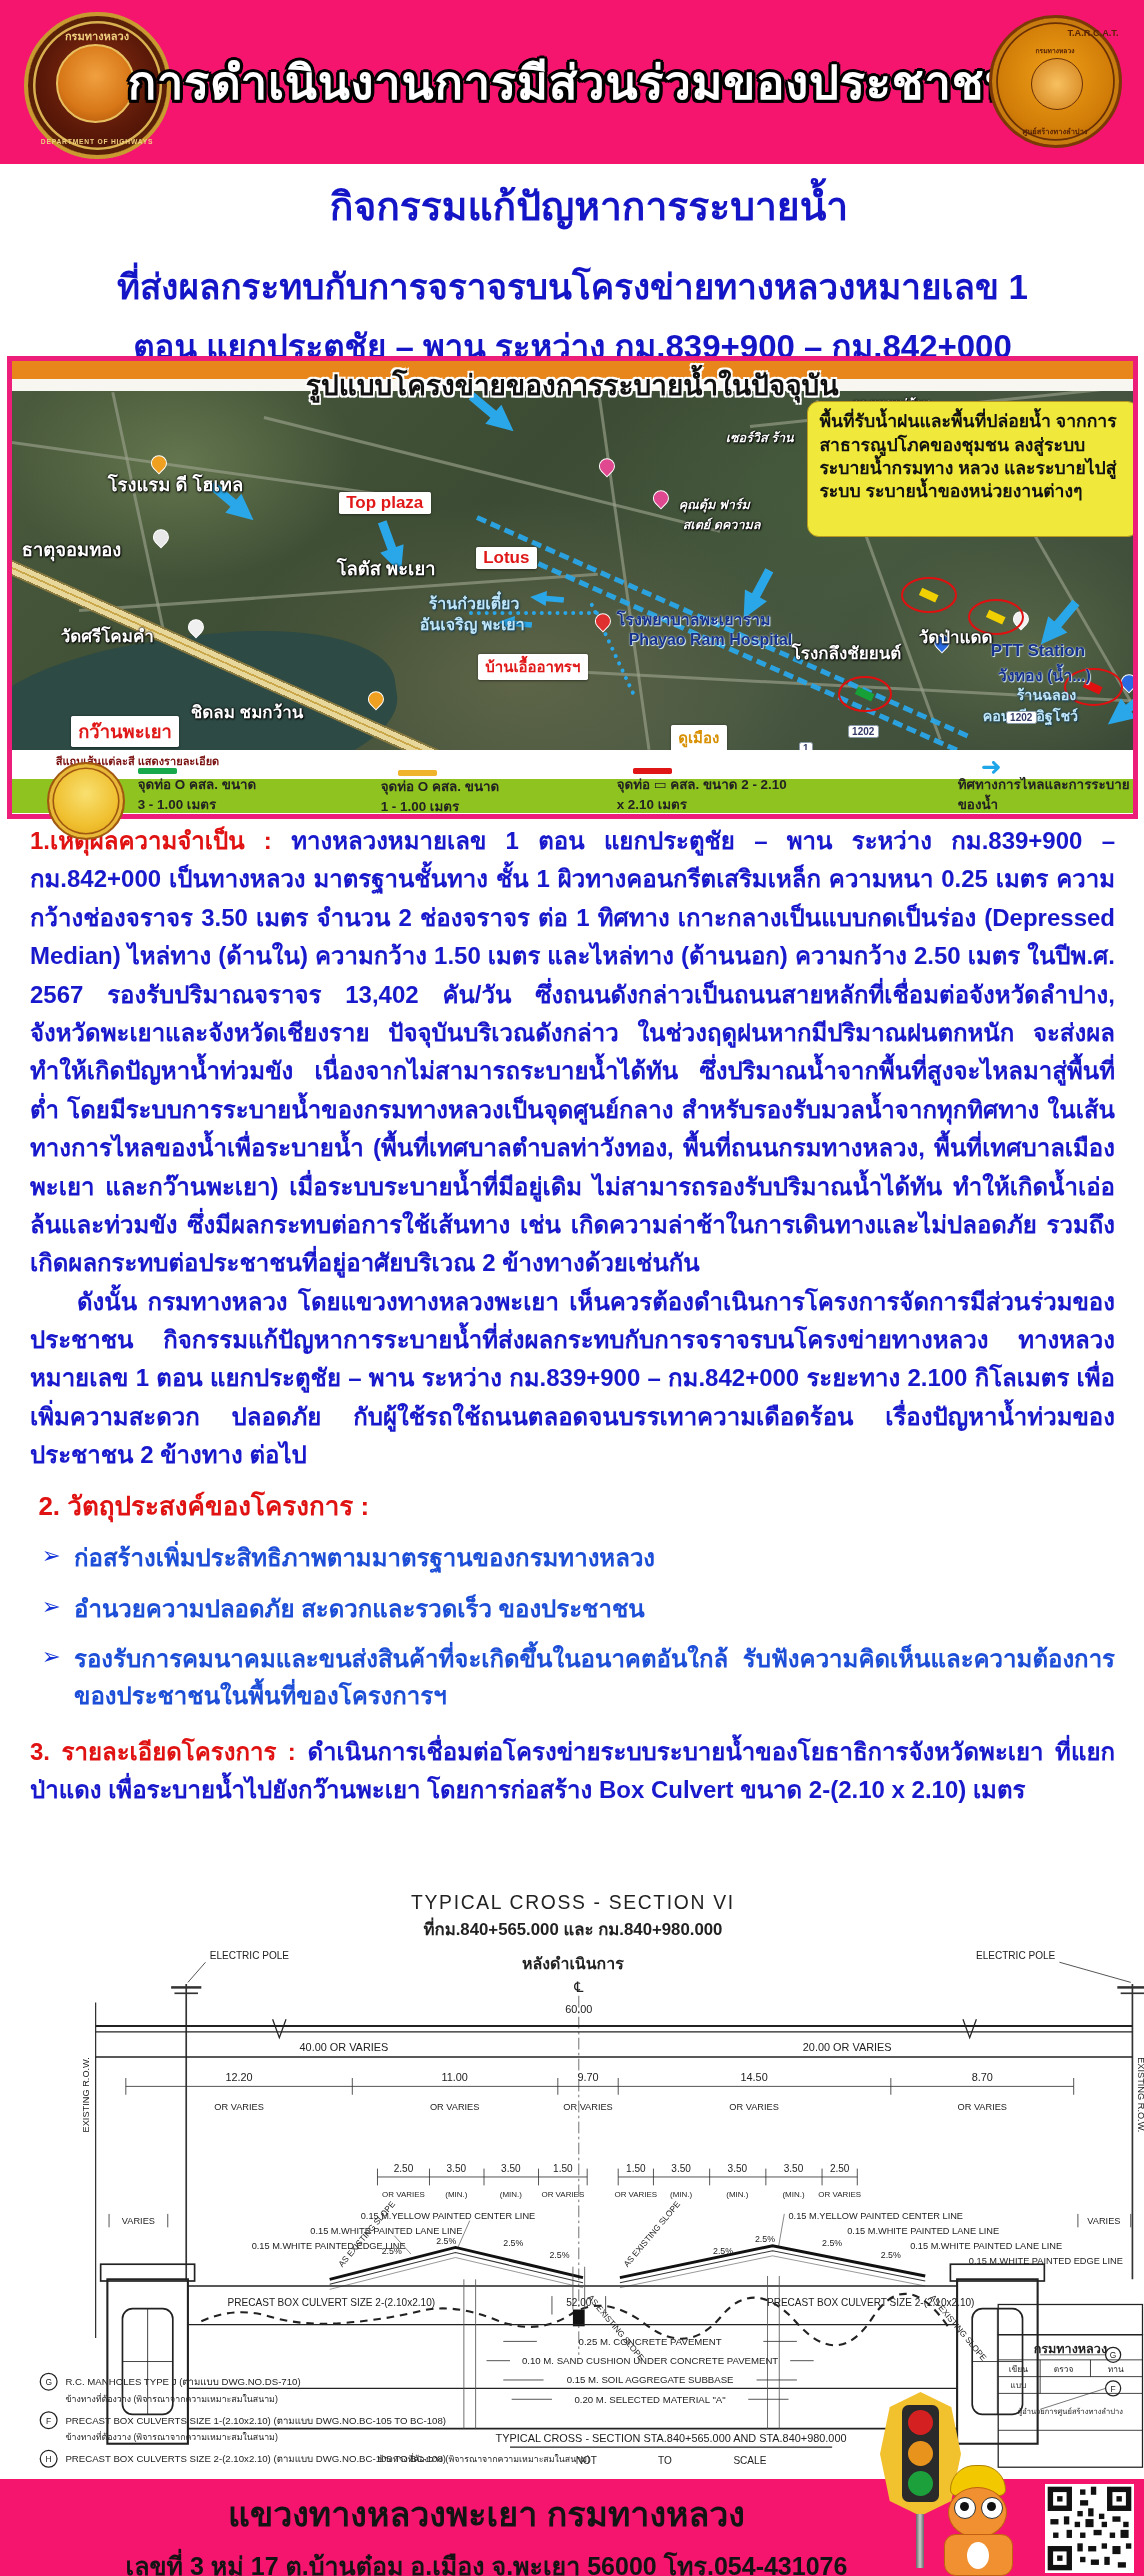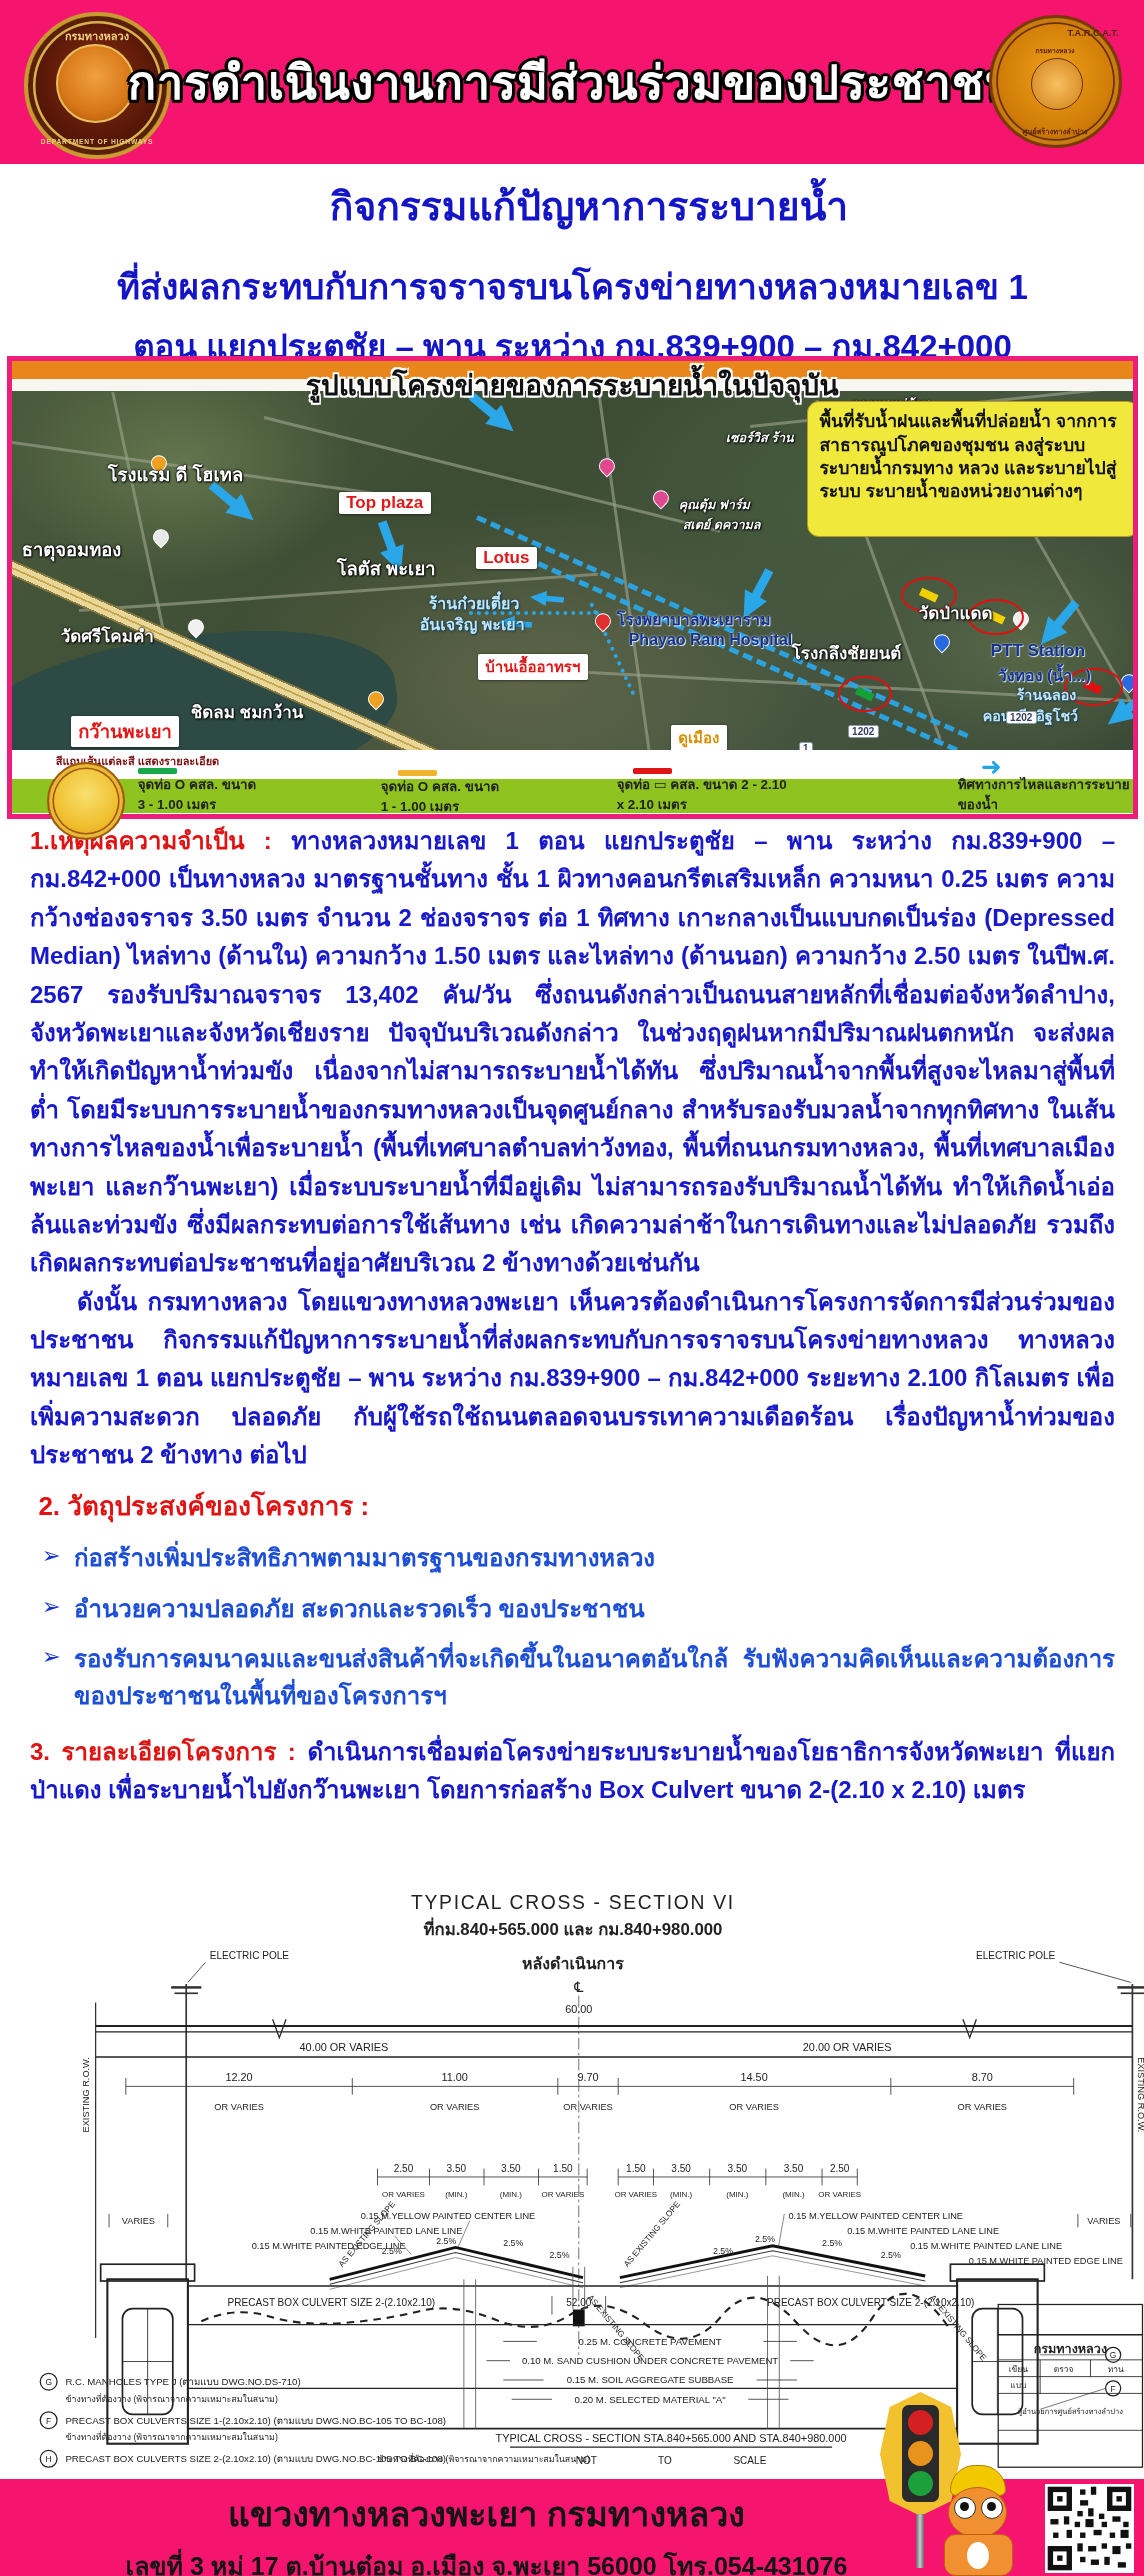--- a/index.html
+++ b/index.html
@@ -186,36 +186,36 @@
     <div class="pin" style="left:956px;top:37px;background:#f0a020"></div>
     <div class="pin" style="left:141px;top:138px;background:#e8e8e8"></div>
     <div class="pin" style="left:583px;top:222px;background:#e03030"></div>
     <div class="pin" style="left:176px;top:228px;background:#f0f0f0"></div>
     <div class="pin" style="left:356px;top:300px;background:#f0a020"></div>
     <div class="pin" style="left:922px;top:243px;background:#2a6ae0"></div>
     <div class="pin" style="left:1001px;top:220px;background:#f0f0f0"></div>
     <div class="pin" style="left:1109px;top:283px;background:#2a6ae0"></div>
     <div class="pin" style="left:641px;top:99px;background:#e04890"></div>
 
-    <div class="ml w lg" style="left:96px;top:69px">โรงแรม ดี โฮเทล</div>
+    <div class="ml w lg" style="left:96px;top:79px">โรงแรม ดี โฮเทล</div>
     <div class="ml w lg" style="left:10px;top:144px">ธาตุจอมทอง</div>
     <div class="mbox" style="left:327px;top:101px">Top plaza</div>
     <div class="ml w lg" style="left:325px;top:163px">โลตัส พะเยา</div>
     <div class="mbox" style="left:464px;top:156px">Lotus</div>
     <div class="ml lb" style="left:417px;top:200px">ร้านก๋วยเตี๋ยว</div>
     <div class="ml lb" style="left:408px;top:221px">อันเจริญ พะเยา</div>
     <div class="ml nb" style="left:605px;top:216px">โรงพยาบาลพะเยาราม</div>
     <div class="ml nb" style="left:617px;top:240px">Phayao Ram Hospital</div>
     <div class="ml w" style="left:49px;top:231px">วัดศรีโคมคำ</div>
     <div class="ml w" style="left:179px;top:307px">ชิดลม ชมกว้าน</div>
     <div class="mbox" style="left:59px;top:325px;font-size:18.4px">กว๊านพะเยา</div>
     <div class="mbox" style="left:466px;top:263px;font-size:15px">บ้านเอื้ออาทรฯ</div>
     <div class="mbox amber" style="left:659px;top:334px;font-size:15px">ดูเมือง</div>
     <div class="ml w" style="left:780px;top:248px">โรงกลึงชัยยนต์</div>
-    <div class="ml w" style="left:907px;top:208px">วัดป่าแดด</div>
+    <div class="ml w" style="left:907px;top:232px">วัดป่าแดด</div>
     <div class="ml nb" style="left:979px;top:250px;font-size:17px">PTT Station</div>
     <div class="ml nb" style="left:986px;top:272px">วังทอง (น้ำ...)</div>
     <div class="ml lb" style="left:1005px;top:293px;font-size:14.3px">ร้านฉลอง</div>
     <div class="ml lb" style="left:971px;top:314px;font-size:14.3px">คอนกรีตอิฐโชว์</div>
     <div class="ml w sm" style="left:839px;top:3.4px">กองทุนหมู่บ้าน</div>
     <div class="ml w sm" style="left:667px;top:104px">คุณตุ้ม ฟาร์ม</div>
     <div class="ml w sm" style="left:671px;top:124px">สเตย์ ดความล</div>
     <div class="ml w sm" style="left:714px;top:37px">เซอร์วิส ร้าน</div>
 
     <div class="badge" style="left:1025px;top:111px">1019</div>

